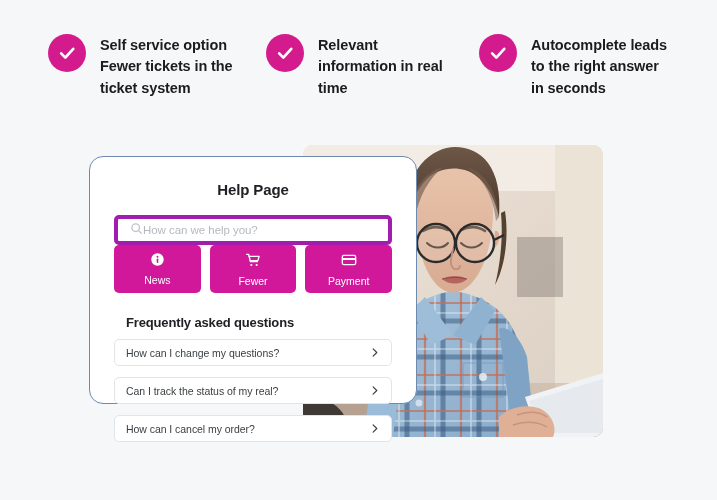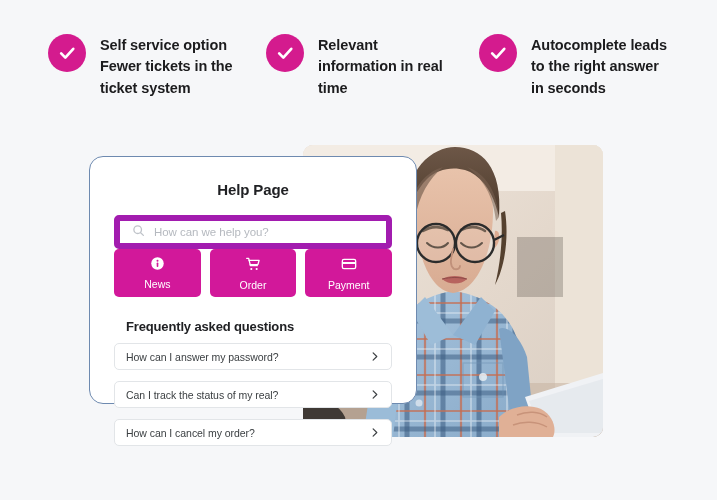--- a/index.html
+++ b/index.html
@@ -84,25 +84,24 @@
     text-align: center;
     font-size: 15px;
     font-weight: bold;
     color: #202124;
     margin: 4px 0 17px 0;
     letter-spacing: -0.1px;
   }
 
   .search-box {
     height: 30px;
-    border: 6px solid #a21caf;
+    border: 4px solid #a21caf;
     border-radius: 5px;
     display: flex;
     align-items: center;
-    gap: 9px;
     padding: 11px 12px;
     box-sizing: border-box;
     background: #fff;
   }
   .search-placeholder {
     font-size: 11.5px;
     color: #b5b9bf;
     letter-spacing: -0.05px;
   }
 
@@ -376,39 +375,39 @@
 
     <button class="action-btn">
       <span>
         <svg width="16" height="16" viewBox="0 0 24 24" fill="none" stroke="#ffffff" stroke-width="2" stroke-linecap="round" stroke-linejoin="round">
           <path d="M2.5 3.5 h3 l2.6 11 h10.4"></path>
           <path d="M6.2 6.6 h15 l-1.9 6.4 H7.8"></path>
           <circle cx="9.5" cy="19.5" r="1.6" fill="#ffffff" stroke="none"></circle>
           <circle cx="17.5" cy="19.5" r="1.6" fill="#ffffff" stroke="none"></circle>
         </svg>
       </span>
-      <span class="action-label">Order</span>
+      <span class="action-label">Fewer</span>
     </button>
 
     <button class="action-btn">
       <span>
         <svg width="16" height="16" viewBox="0 0 24 24">
           <rect x="2" y="5" width="20" height="14" rx="2.4" fill="none" stroke="#ffffff" stroke-width="2"></rect>
           <rect x="3" y="9" width="18" height="3" fill="#ffffff"></rect>
         </svg>
       </span>
       <span class="action-label">Payment</span>
     </button>
 
   </div>
 
   <div class="faq-title">Frequently asked questions</div>
 
   <div class="faq-item">
-    <span class="faq-label">How can I answer my password?</span>
+    <span class="faq-label">How can I change my questions?</span>
     <span class="faq-chev">
       <svg width="11" height="11" viewBox="0 0 24 24" fill="none" stroke="#3c4043" stroke-width="2.6" stroke-linecap="round" stroke-linejoin="round">
         <polyline points="9,4 17,12 9,20"></polyline>
       </svg>
     </span>
   </div>
 
   <div class="faq-item">
     <span class="faq-label">Can I track the status of my real?</span>
     <span class="faq-chev">

